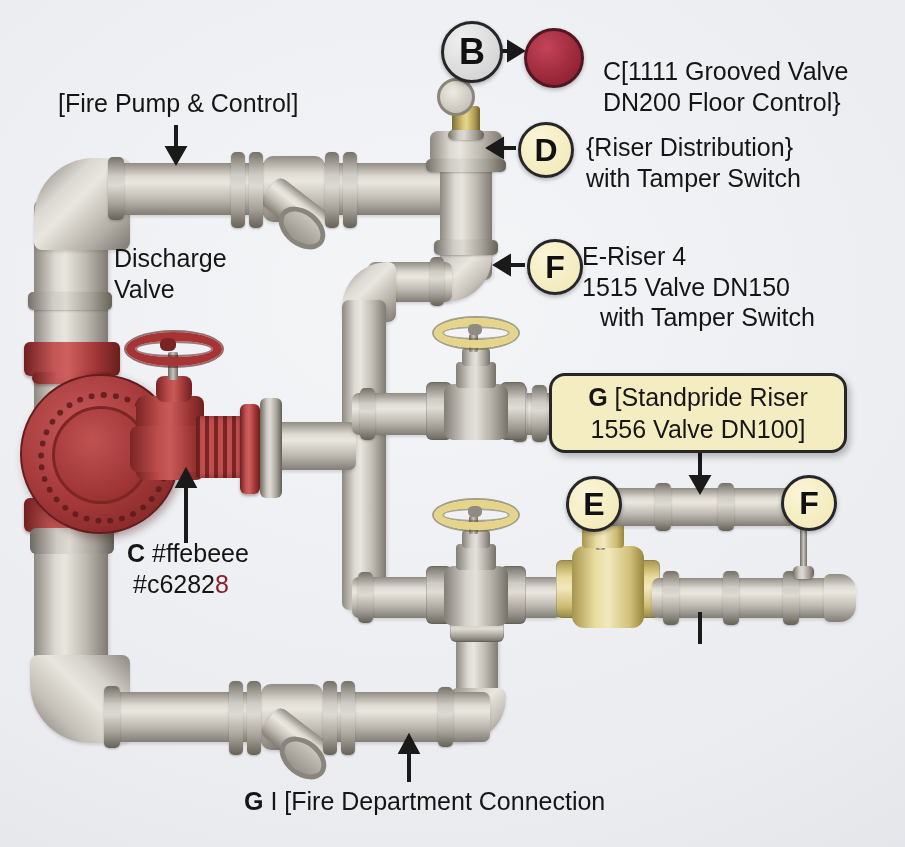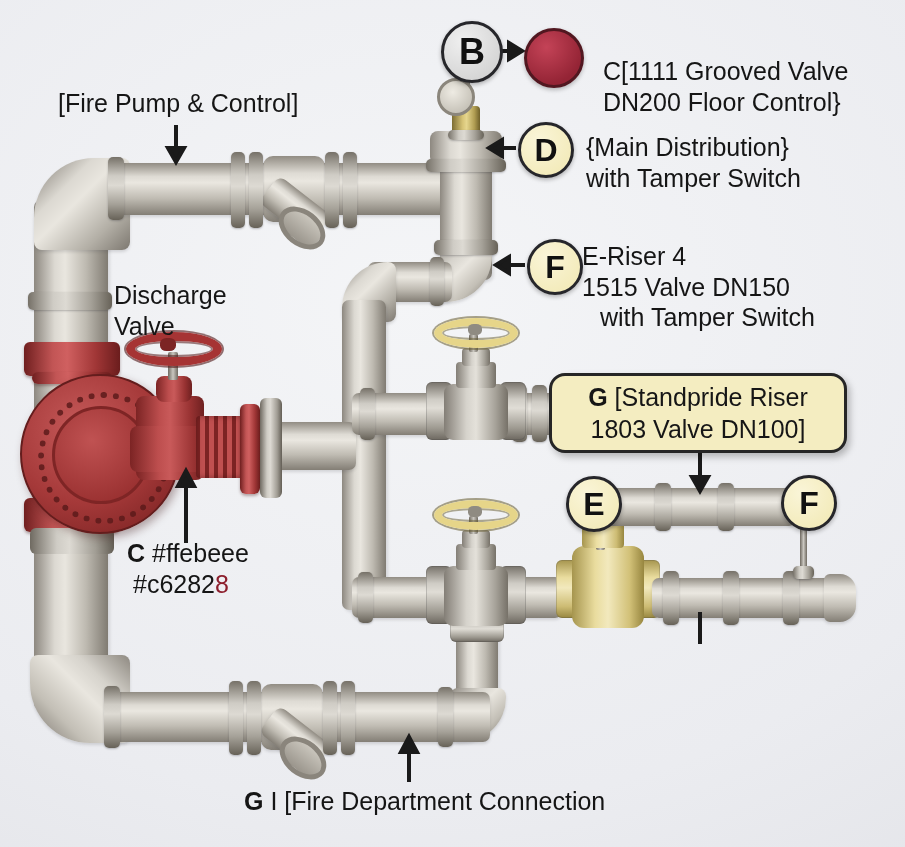--- a/index.html
+++ b/index.html
@@ -251,43 +251,43 @@
   </div>
 
   <div class="lbl" style="left:603px;top:33px;margin-top:23px;">
     <div>C[1111 Grooved Valve</div>
     <div>DN200 Floor Control}</div>
   </div>
 
   <div class="lbl" style="left:58px;top:88px;">[Fire Pump &amp; Control]</div>
 
   <div class="lbl" style="left:586px;top:132px;">
-    <div>{Main Distribution}</div>
+    <div>{Riser Distribution}</div>
     <div>with Tamper Switch</div>
   </div>
 
   <div class="lbl" style="left:582px;top:241px;">
     <div>E-Riser 4</div>
     <div>1515 Valve DN150</div>
     <div style="margin-left:18px;">with Tamper Switch</div>
   </div>
 
-  <div class="lbl" style="left:114px;top:243px;margin-top:37px;">
+  <div class="lbl" style="left:114px;top:243px;">
     <div>Discharge</div>
     <div>Valve</div>
   </div>
 
   <div class="lbl" style="left:127px;top:538px;">
     <div><span class="b">C</span><span> #ffebeee</span></div>
     <div style="margin-left:6px;"><span>#c6282</span><span class="redTxt">8</span></div>
   </div>
 
   <div class="gbox" style="left:549px;top:373px;width:272px;">
     <div><span class="b">G</span><span> [Standpride Riser</span></div>
-    <div>1803 Valve DN100]</div>
+    <div>1556 Valve DN100]</div>
   </div>
 
 
   <div class="lbl" style="left:244px;top:786px;">
     <span class="b">G</span><span> I [Fire Department Connection</span>
   </div>
 
 </div>
 
 </body></html>

